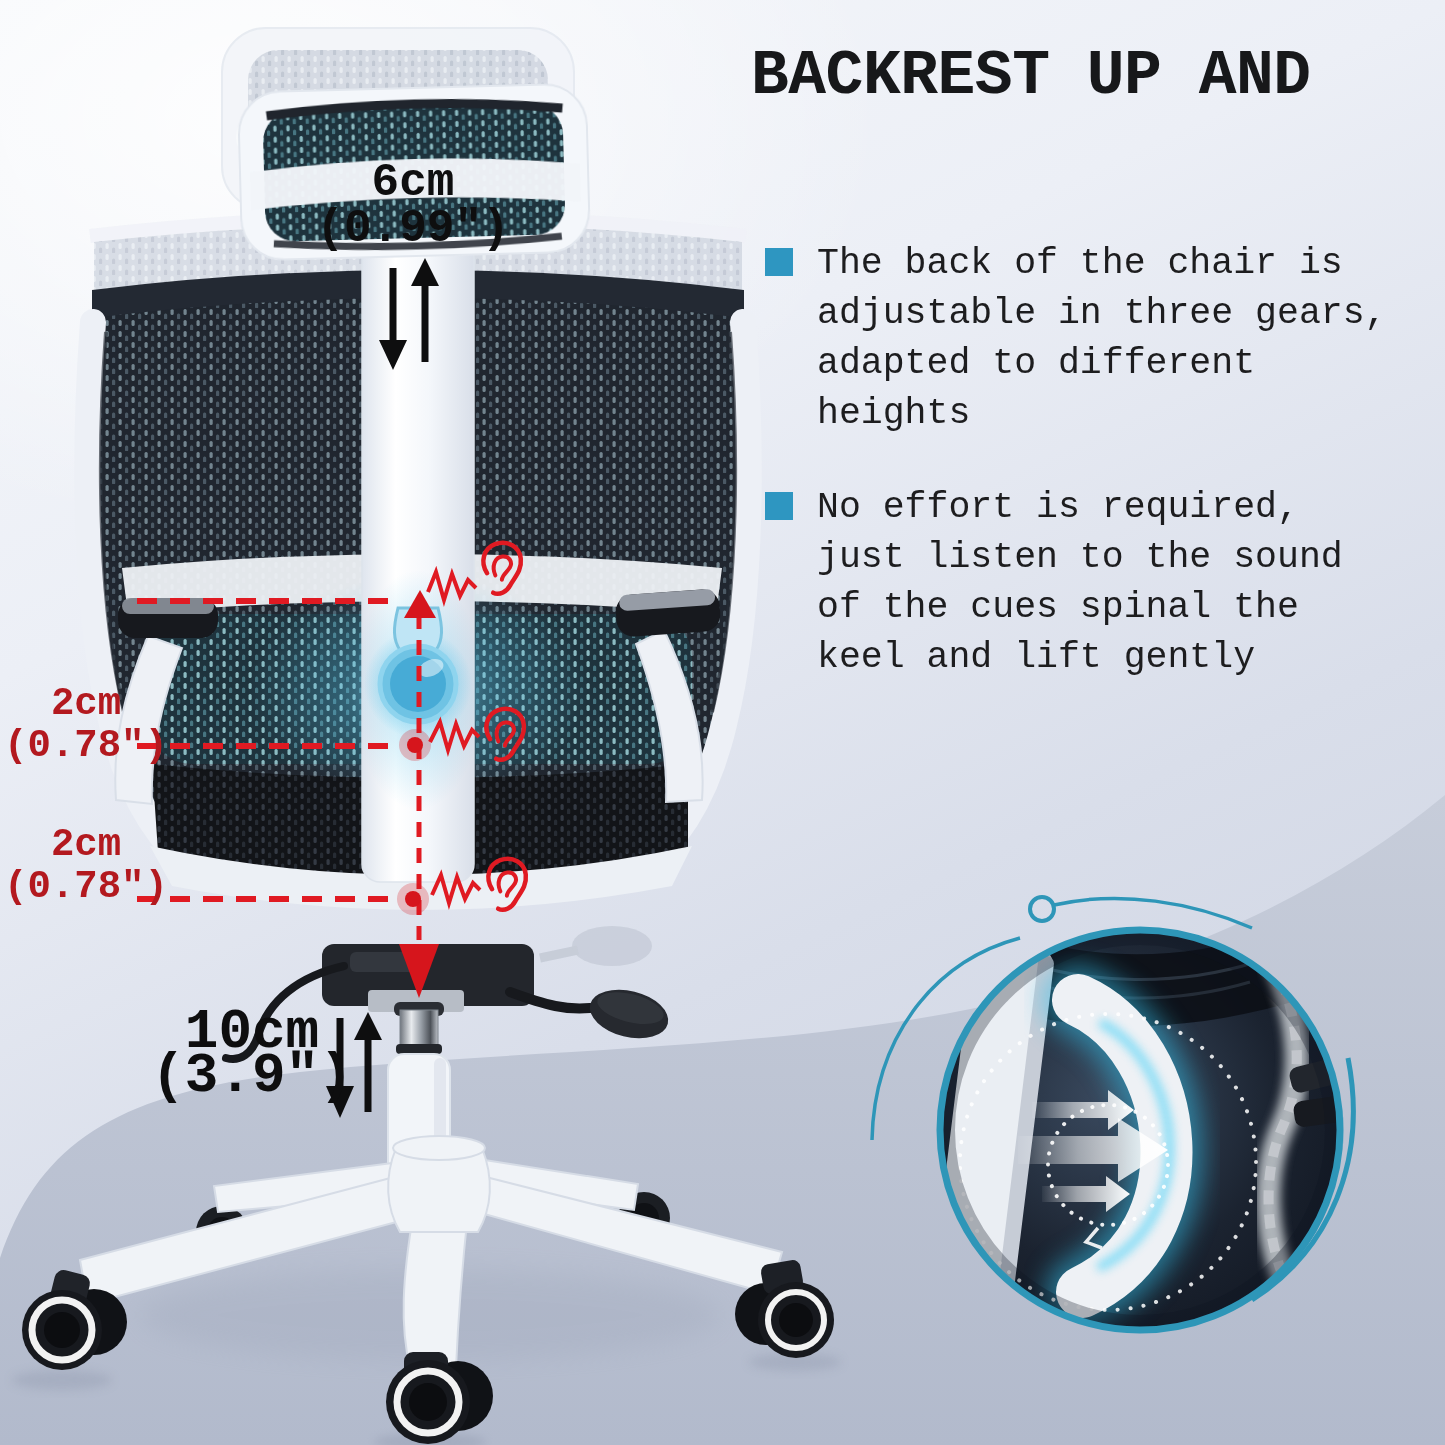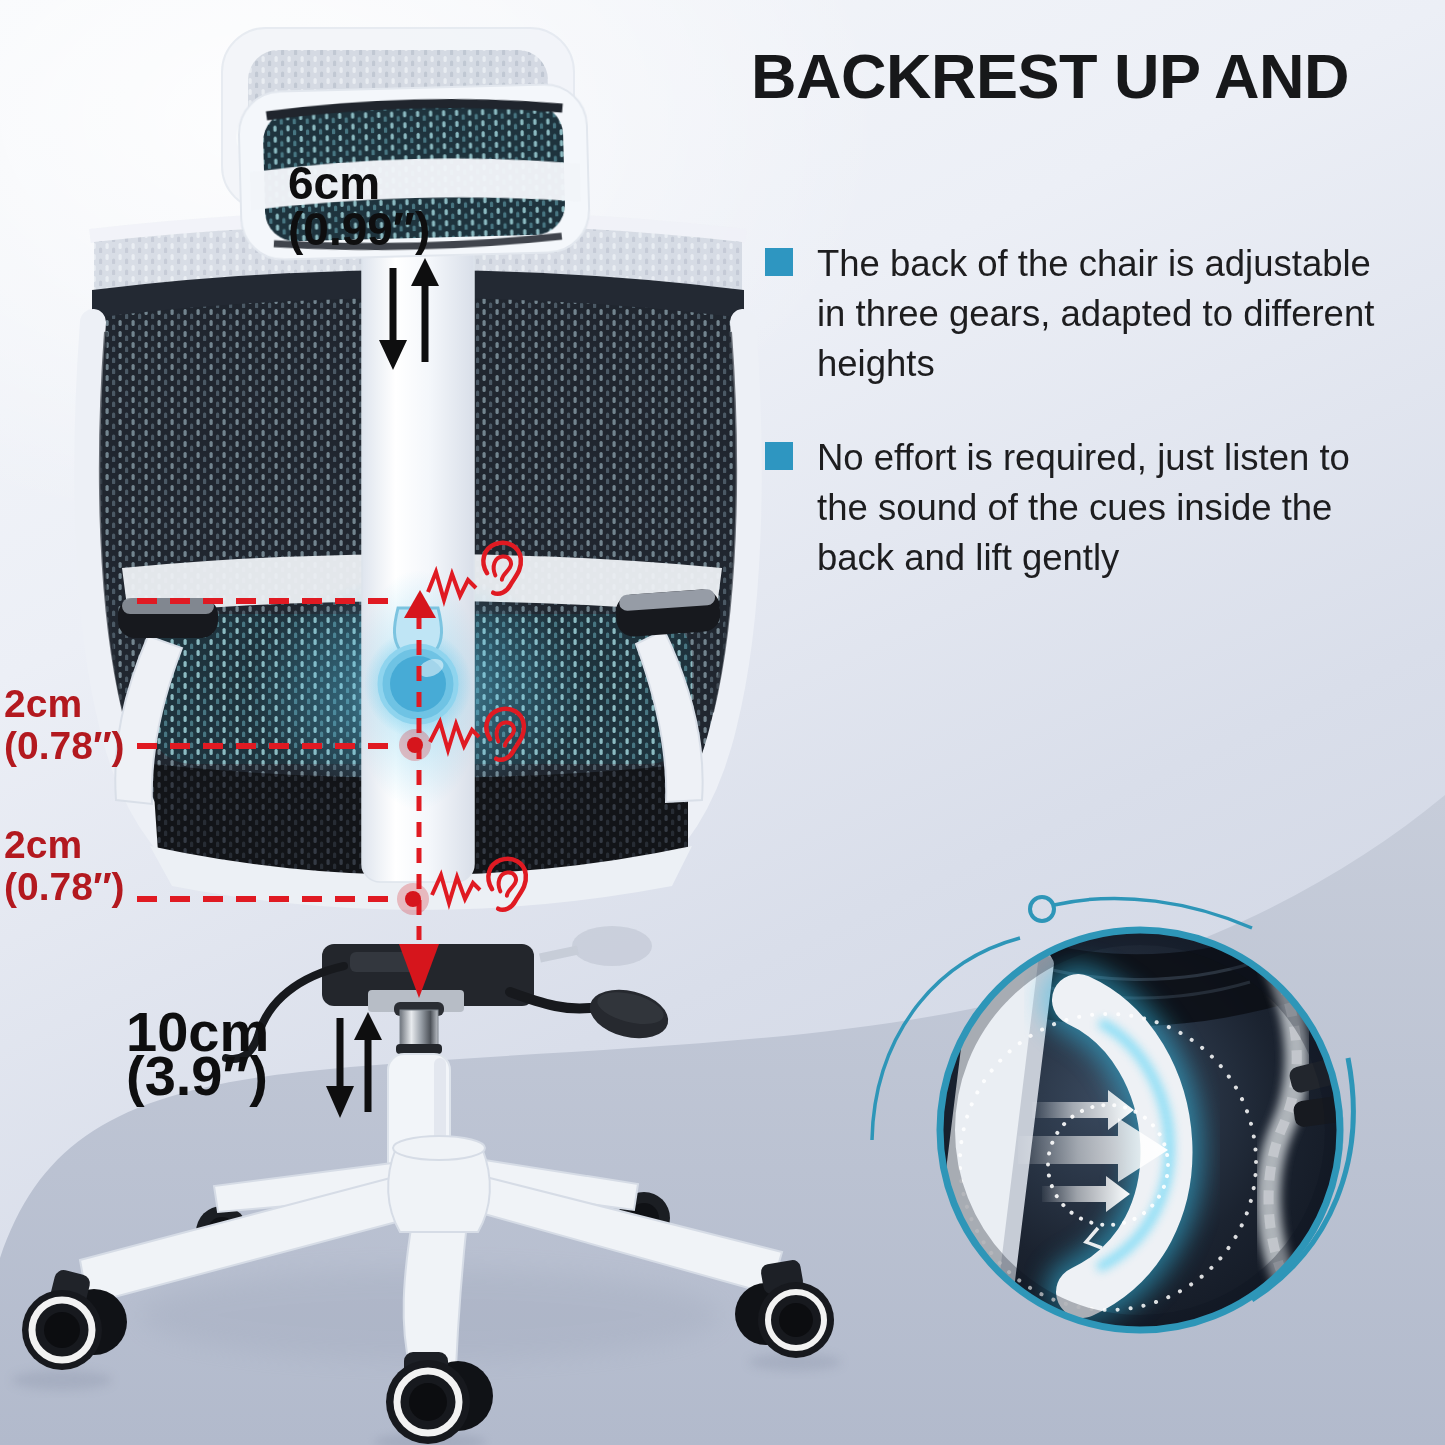--- a/index.html
+++ b/index.html
@@ -1,35 +1,35 @@
 <!DOCTYPE html>
 <html><head>
 <meta charset="utf-8">
 <style>
   html,body{margin:0;padding:0;background:#dfe4ee;}
   .canvas{
     position:relative;width:1445px;height:1445px;overflow:hidden;
     background:
       radial-gradient(900px 600px at 18% 8%, rgba(255,255,255,.85), rgba(255,255,255,0) 70%),
       linear-gradient(155deg,#f6f8fb 0%, #eceff6 32%, #d9deea 62%, #c9cfde 100%);
-    font-family:Liberation Sans, sans-serif;
+    font-family:Liberation Mono, monospace;
   }
   svg.scene{position:absolute;left:0;top:0;width:1445px;height:1445px;}
 
   .title{
     position:absolute;left:751px;top:38px;width:690px;
     font-weight:800;font-size:63px;line-height:77px;letter-spacing:-.5px;
     color:#17181a;
   }
   .features{position:absolute;left:752px;top:226px;width:640px;list-style:none;margin:13px;padding:0;}
   .feature{display:flex;gap:24px;margin-bottom:44px;}
   .bullet-square{flex:0 0 28px;width:28px;height:28px;margin-top:9px;background:#2e96c1;}
   .feature-text{font-size:36.5px;line-height:50px;color:#1d1d1f;}
 
-  .measure{position:absolute;font-weight:700;}
+  .measure{position:absolute;text-align:center;font-weight:700;}
   .measure .v,.measure .i{display:block;}
   .m-black{color:#0e0e0f;}
   .m-red{color:#b3191f;margin-top:43px;}
   .m6 {left:288px;top:160px;width:250px;font-size:46px;line-height:46px;}
   .m10{left:126px;top:1010px;width:252px;font-size:56px;line-height:44px;}
   .m2a{left:4px;top:640px;width:164px;font-size:39px;line-height:42px;}
   .m2b{left:4px;top:781px;width:164px;font-size:39px;line-height:42px;}
   .m15{left:0px;top:908px;width:172px;font-size:39px;line-height:42px;}
 </style>
 </head>
@@ -321,21 +321,21 @@
   <div>BACKREST UP AND</div>
 </div>
 
 <ul class="features">
   <li class="feature">
     <span class="bullet-square"></span>
     <span class="feature-text">The back of the chair is adjustable in three gears, adapted to different heights</span>
   </li>
   <li class="feature">
     <span class="bullet-square"></span>
-    <span class="feature-text">No effort is required, just listen to the sound of the cues inside the back and lift gently</span>
+    <span class="feature-text">No effort is required, just listen to the sound of the cues spinal the keel and lift gently</span>
   </li>
 </ul>
 
 <div class="measure m-black m6">
   <span class="v">6cm</span>
   <span class="i">(0.99″)</span>
 </div>
 
 <div class="measure m-red m2a">
   <span class="v">2cm</span>

